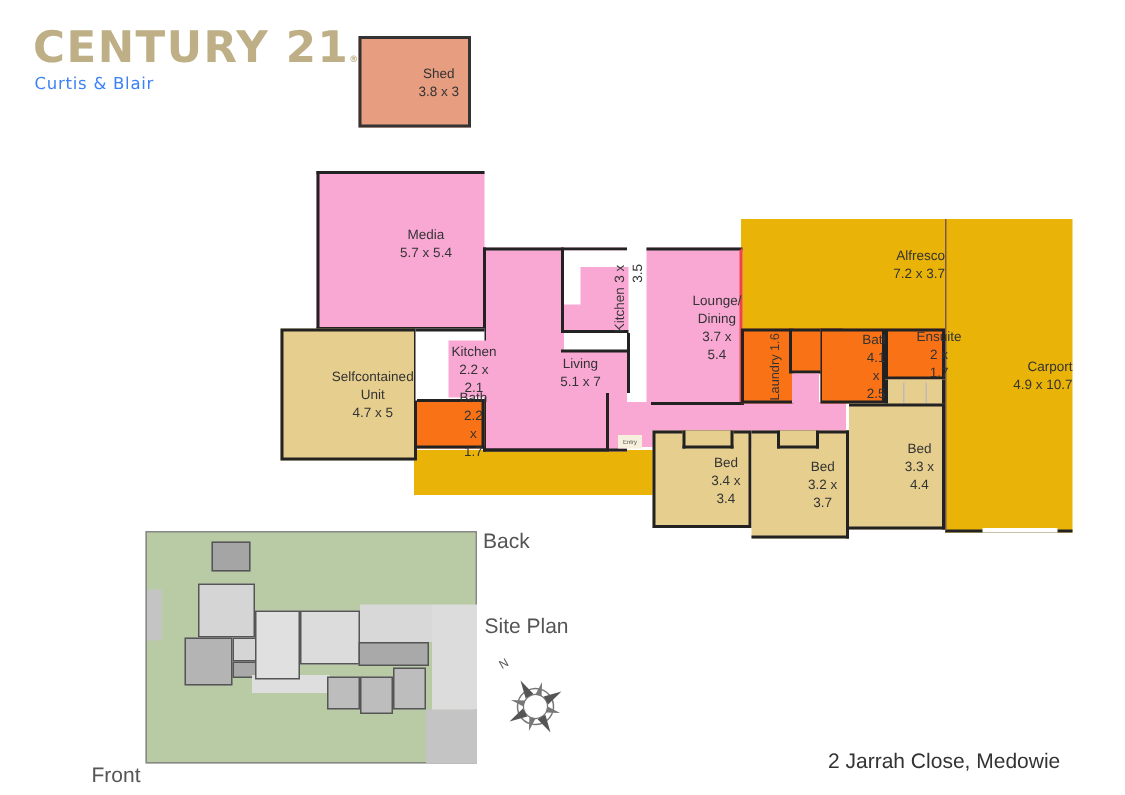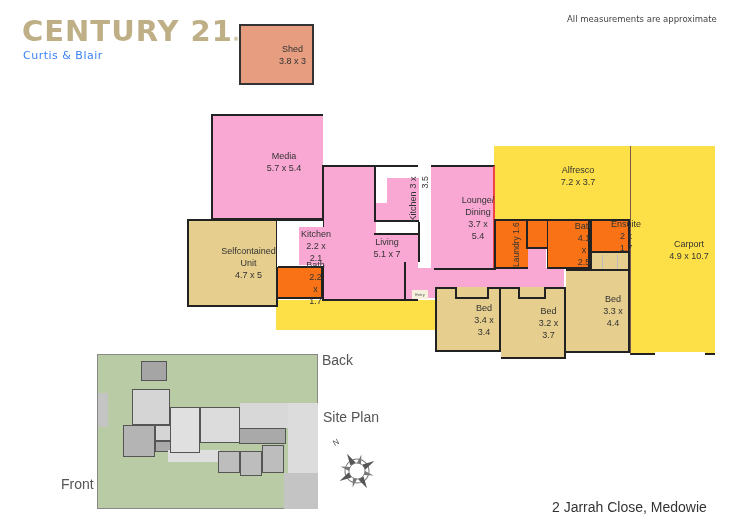--- a/index.html
+++ b/index.html
@@ -8,48 +8,47 @@
     .abs { position: absolute; }
     .logo-main { left: 22px; top: 14px; font-family: "DejaVu Sans", sans-serif; font-weight: bold; font-size: 29px; letter-spacing: 1px; color: #beaf87; }
     .logo-reg { font-size: 6px; vertical-align: baseline; }
     .logo-sub { left: 23px; top: 49px; font-family: "DejaVu Sans", sans-serif; font-size: 11px; letter-spacing: 0.5px; color: #3b82f6; }
     .disclaimer { left: 567px; top: 13px; width: 180px; font-family: "DejaVu Sans", sans-serif; font-size: 8.5px; line-height: 12px; color: #444; }
 
     .room { position: absolute; display: flex; flex-direction: column; align-items: center; justify-content: center; text-align: center; font-size: 9px; line-height: 12px; color: #333; padding-left: 32px; }
     .cream { background: #f9a8d4; }
     .gold { background: #e6ce8e; }
     .blue { background: #f97316; }
-    .pink { background: #fde047; }
+    .pink { background: #eab308; align-items: flex-end; }
     .shed { background: #e79d80; border: 2px solid #333; }
     .white { background: #ffffff; }
     .vert { writing-mode: vertical-rl; transform: rotate(180deg); }
     .thin { position: absolute; background: #222; }
 
     .label-plain { font-family: "Liberation Sans", sans-serif; color: #555; }
     .back-lbl { left: 322px; top: 352px; font-size: 14px; }
     .site-lbl { left: 323px; top: 409px; font-size: 14px; }
-    .front-lbl { left: 61px; top: 476px; font-size: 14px; }
+    .front-lbl { left: 61px; top: 508px; font-size: 14px; }
     .address { left: 552px; top: 499px; font-size: 14px; color: #333; }
 
     .site { left: 97px; top: 354px; width: 221px; height: 155px; background: #b8cba5; border: 1px solid #888; }
     .site .g { position: absolute; background: #d5d5d5; }
     .site .d { position: absolute; background: #a9a9a9; }
     .site .m { position: absolute; background: #bdbdbd; }
     .site .outline { border: 1px solid #555; }
   </style>
 </head>
 <body>
 
 <div class="abs logo-main">
   <span>CENTURY 21</span><span class="logo-reg">®</span>
 </div>
 <div class="abs logo-sub">Curtis &amp; Blair</div>
 
 <div class="abs disclaimer">
-  <div>All measurements are approximate</div>
 </div>
 
 <div>
 
   <div class="room shed" style="left:239px;top:24px;width:75px;height:61px;">
     <div>Shed</div>
     <div>3.8 x 3</div>
   </div>
 
   <div class="abs pink" style="left:276px;top:300px;width:160px;height:30px;"></div>

